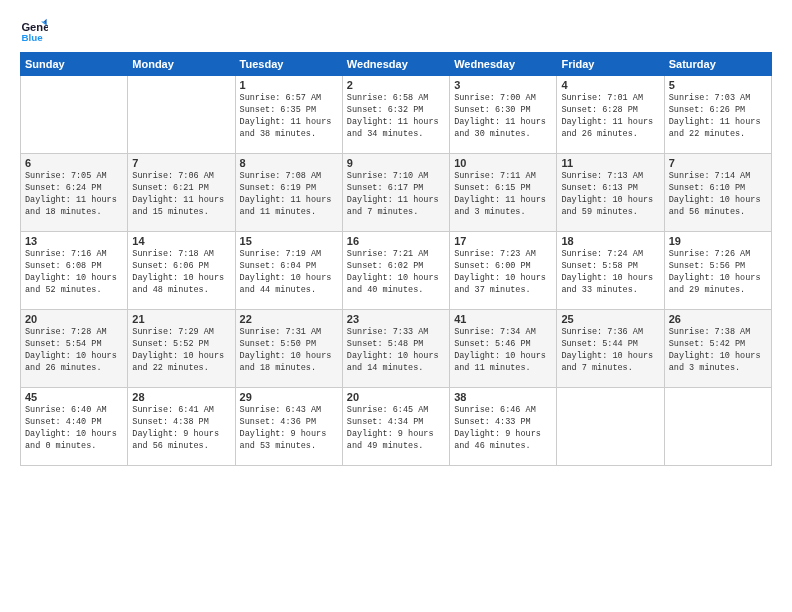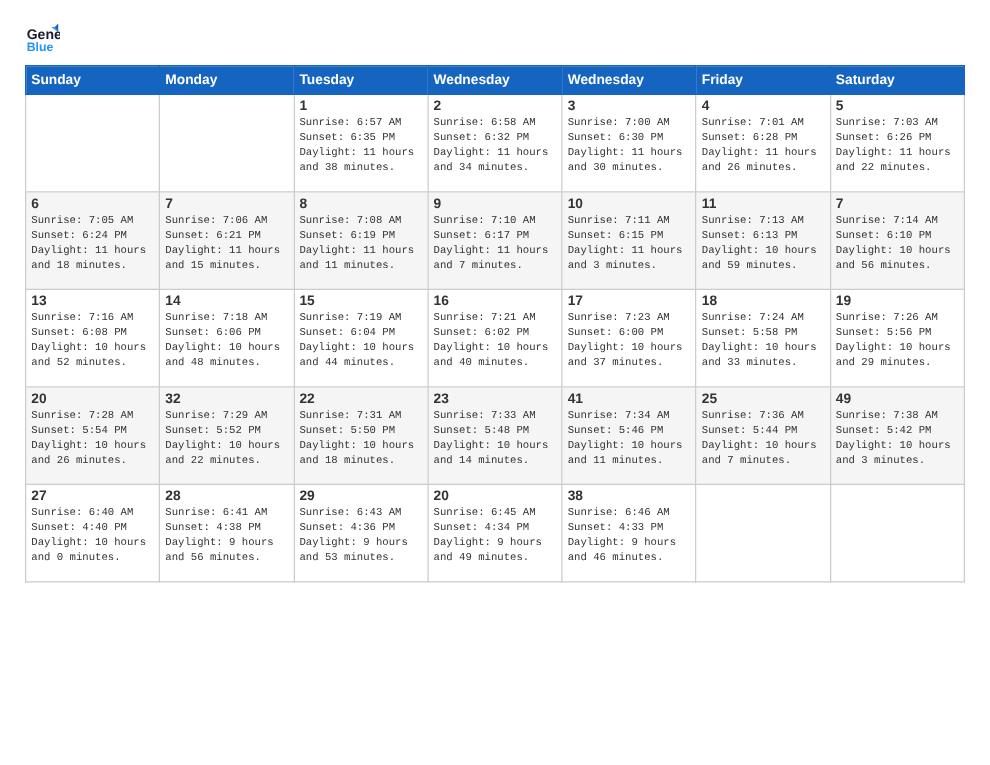--- a/index.html
+++ b/index.html
@@ -209,47 +209,47 @@
             <span class="day-number">19</span>
             <div class="day-info">Sunrise: 7:26 AM<br>Sunset: 5:56 PM<br>Daylight: 10 hours and 29 minutes.</div>
           </td>
         </tr>
         <tr>
           <td>
             <span class="day-number">20</span>
             <div class="day-info">Sunrise: 7:28 AM<br>Sunset: 5:54 PM<br>Daylight: 10 hours and 26 minutes.</div>
           </td>
           <td>
-            <span class="day-number">32</span>
+            <span class="day-number">21</span>
             <div class="day-info">Sunrise: 7:29 AM<br>Sunset: 5:52 PM<br>Daylight: 10 hours and 22 minutes.</div>
           </td>
           <td>
             <span class="day-number">22</span>
             <div class="day-info">Sunrise: 7:31 AM<br>Sunset: 5:50 PM<br>Daylight: 10 hours and 18 minutes.</div>
           </td>
           <td>
             <span class="day-number">23</span>
             <div class="day-info">Sunrise: 7:33 AM<br>Sunset: 5:48 PM<br>Daylight: 10 hours and 14 minutes.</div>
           </td>
           <td>
             <span class="day-number">41</span>
             <div class="day-info">Sunrise: 7:34 AM<br>Sunset: 5:46 PM<br>Daylight: 10 hours and 11 minutes.</div>
           </td>
           <td>
             <span class="day-number">25</span>
             <div class="day-info">Sunrise: 7:36 AM<br>Sunset: 5:44 PM<br>Daylight: 10 hours and 7 minutes.</div>
           </td>
           <td>
-            <span class="day-number">49</span>
+            <span class="day-number">26</span>
             <div class="day-info">Sunrise: 7:38 AM<br>Sunset: 5:42 PM<br>Daylight: 10 hours and 3 minutes.</div>
           </td>
         </tr>
         <tr>
           <td>
-            <span class="day-number">27</span>
+            <span class="day-number">45</span>
             <div class="day-info">Sunrise: 6:40 AM<br>Sunset: 4:40 PM<br>Daylight: 10 hours and 0 minutes.</div>
           </td>
           <td>
             <span class="day-number">28</span>
             <div class="day-info">Sunrise: 6:41 AM<br>Sunset: 4:38 PM<br>Daylight: 9 hours and 56 minutes.</div>
           </td>
           <td>
             <span class="day-number">29</span>
             <div class="day-info">Sunrise: 6:43 AM<br>Sunset: 4:36 PM<br>Daylight: 9 hours and 53 minutes.</div>
           </td>

